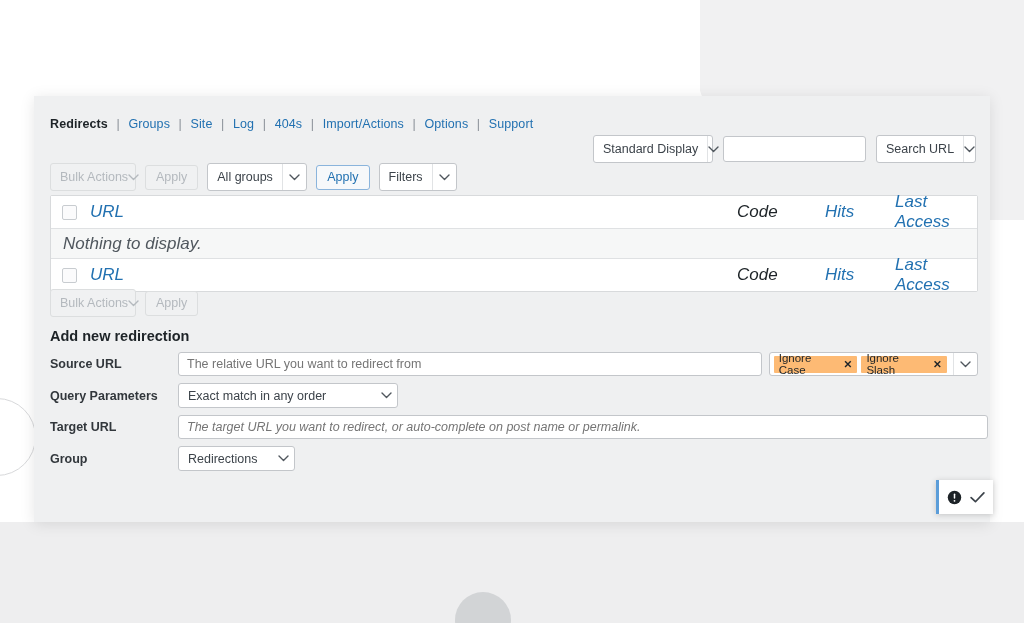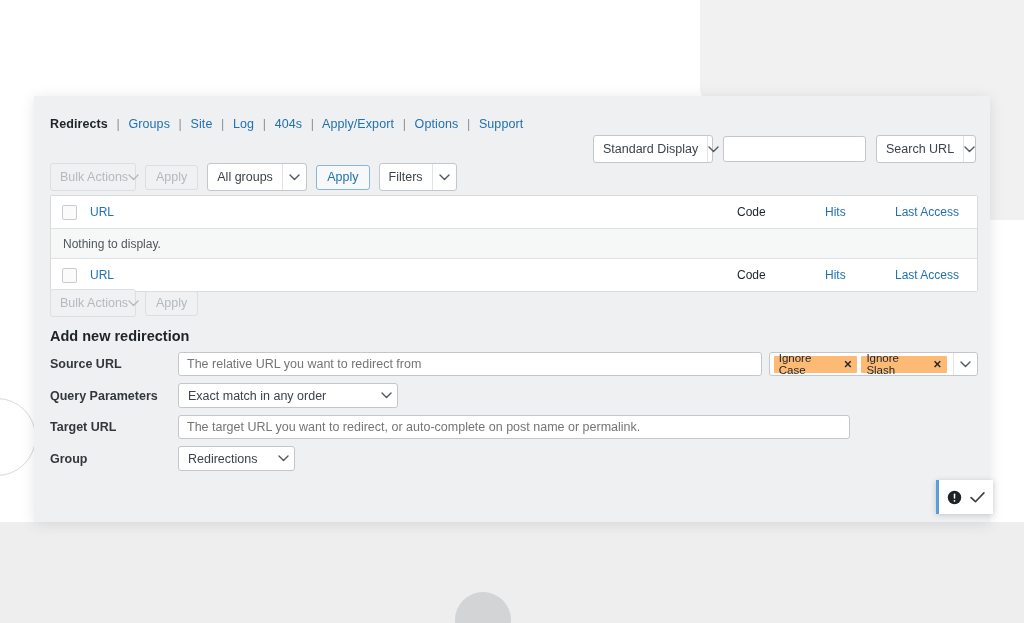--- a/index.html
+++ b/index.html
@@ -189,23 +189,24 @@
     border: 1px solid #d8dadc;
     border-radius: 2px;
     background: #fff;
     box-sizing: border-box;
   }
   .trow {
     display: flex;
     align-items: center;
     height: 33px;
     box-sizing: border-box;
-    font-size: 12px;
+    font-size: 17px;
     padding-left: 11px;
     padding-right: 12px;
+    font-style: italic;
   }
   .trow.head { background: #fff; border-bottom: 1px solid #dfe1e3; }
   .trow.foot { background: #fff; border-top: 1px solid #dfe1e3; }
   .trow.empty {
     background: #f6f7f7;
     color: #50575e;
     height: 29px;
     padding-left: 12px;
   }
   .cb {
@@ -267,21 +268,21 @@
     border-radius: 3px;
     background: #fff;
     font-size: 12.5px;
     color: #8c9196;
     display: flex;
     align-items: center;
     padding: 0 8px;
     font-family: "Liberation Sans", sans-serif;
   }
   .input-source { width: 602px; }
-  .input-target { width: 672px; }
+  .input-target { width: 810px; font-style: italic; }
   .sel-query {
     width: 220px;
     height: 25px;
   }
   .sel-query .sel-label { flex: 1; }
   .sel-query .sel-arrow { border-left: none; width: 22px; }
   .sel-group {
     width: 117px;
     height: 25px;
   }
@@ -355,21 +356,21 @@
     <span class="crumb current">Redirects</span>
     <span class="sep">|</span>
     <span class="crumb">Groups</span>
     <span class="sep">|</span>
     <span class="crumb">Site</span>
     <span class="sep">|</span>
     <span class="crumb">Log</span>
     <span class="sep">|</span>
     <span class="crumb">404s</span>
     <span class="sep">|</span>
-    <span class="crumb">Apply/Export</span>
+    <span class="crumb">Import/Actions</span>
     <span class="sep">|</span>
     <span class="crumb">Options</span>
     <span class="sep">|</span>
     <span class="crumb">Support</span>
   </div>
 
   <div class="display-row">
     <div class="sel sel-standard">
       <span class="sel-label">Standard Display</span>
       <span class="sel-arrow">

